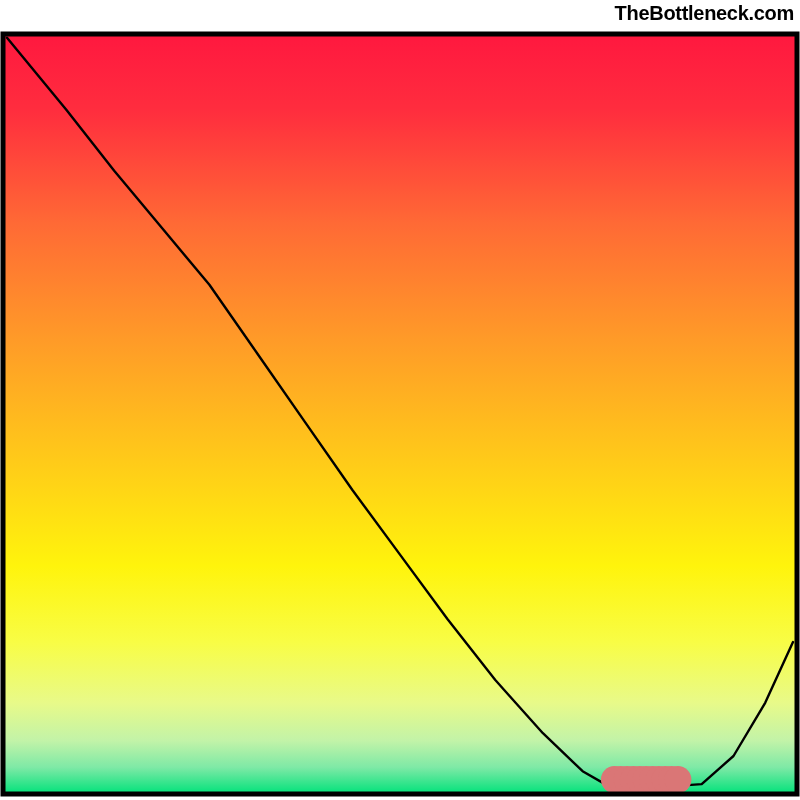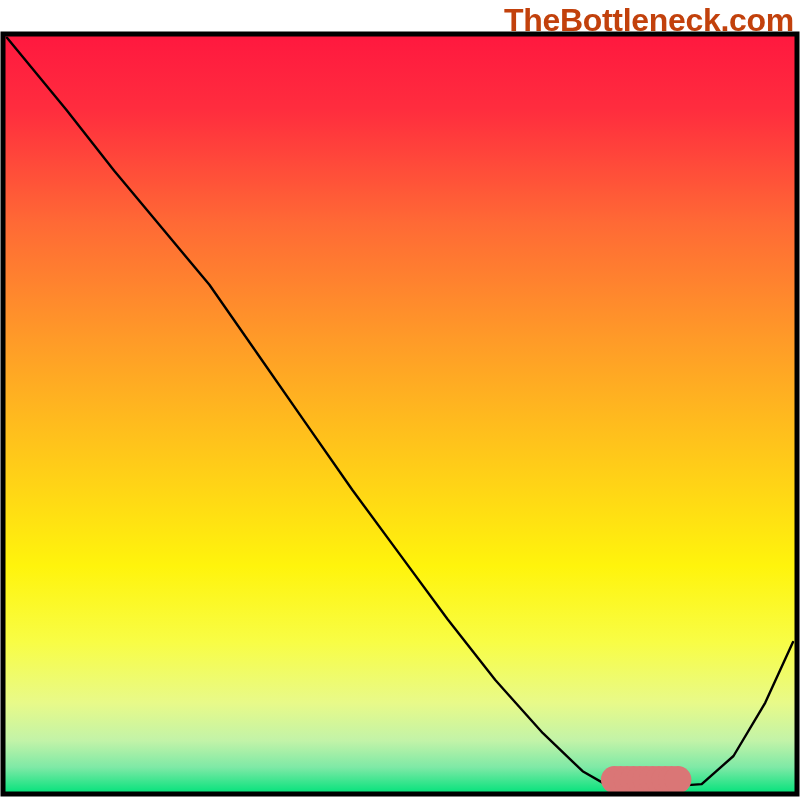--- a/index.html
+++ b/index.html
@@ -12,23 +12,23 @@
   }
   .chart-container {
     position: relative;
     width: 800px;
     height: 800px;
   }
   .watermark {
     position: absolute;
     top: 2px;
     right: 6px;
-    font-size: 32px;
+    font-size: 20px;
     font-weight: 600;
-    color: #c2410c;
+    color: #000000;
     z-index: 3;
     letter-spacing: -0.3px;
   }
   svg.plot {
     position: absolute;
     top: 0;
     left: 0;
   }
 </style>
 </head>

